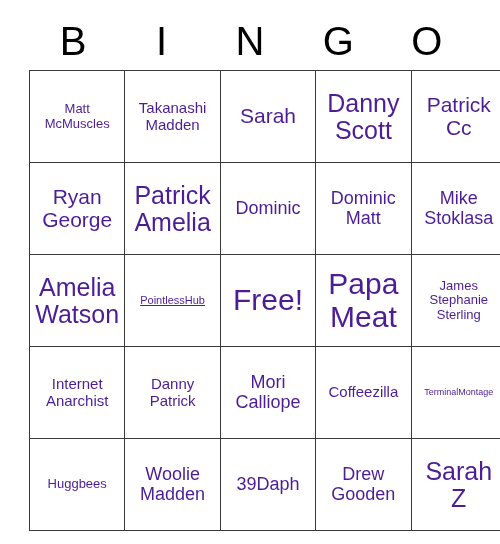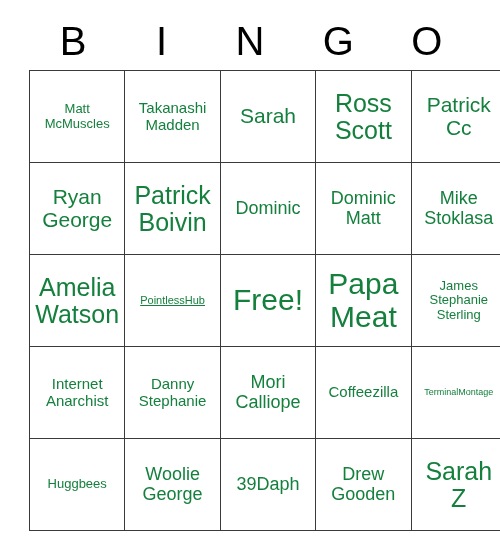--- a/index.html
+++ b/index.html
@@ -53,21 +53,21 @@
     height: 89px;
     padding: 1px 3px;
     text-align: center;
     vertical-align: middle;
     overflow: hidden;
   }
   .cell-text {
     display: block;
     line-height: 1.08;
     word-wrap: break-word;
-    color: #15803d;
+    color: #4c1d95;
   }
 
   
   .fs-xxl { font-size: 30px; }
   .fs-xl  { font-size: 25px; }
   .fs-lg  { font-size: 21px; }
   .fs-md  { font-size: 18px; }
   .fs-sm  { font-size: 15px; }
   .fs-xs  { font-size: 13px; }
   .fs-xxs { font-size: 11px; text-decoration: underline; }
@@ -92,32 +92,32 @@
         <td>
             <span class="cell-text fs-xs">Matt McMuscles</span>
           </td>
         <td>
             <span class="cell-text fs-sm">Takanashi Madden</span>
           </td>
         <td>
             <span class="cell-text fs-lg">Sarah</span>
           </td>
         <td>
-            <span class="cell-text fs-xl">Ross Scott</span>
+            <span class="cell-text fs-xl">Danny Scott</span>
           </td>
         <td>
             <span class="cell-text fs-lg">Patrick Cc</span>
           </td>
       </tr>
       <tr>
         <td>
             <span class="cell-text fs-lg">Ryan George</span>
           </td>
         <td>
-            <span class="cell-text fs-xl">Patrick Boivin</span>
+            <span class="cell-text fs-xl">Patrick Amelia</span>
           </td>
         <td>
             <span class="cell-text fs-md">Dominic</span>
           </td>
         <td>
             <span class="cell-text fs-md">Dominic Matt</span>
           </td>
         <td>
             <span class="cell-text fs-md">Mike Stoklasa</span>
           </td>
@@ -137,38 +137,38 @@
           </td>
         <td>
             <span class="cell-text fs-xs">James Stephanie Sterling</span>
           </td>
       </tr>
       <tr>
         <td>
             <span class="cell-text fs-sm">Internet Anarchist</span>
           </td>
         <td>
-            <span class="cell-text fs-sm">Danny Stephanie</span>
+            <span class="cell-text fs-sm">Danny Patrick</span>
           </td>
         <td>
             <span class="cell-text fs-md">Mori Calliope</span>
           </td>
         <td>
             <span class="cell-text fs-sm">Coffeezilla</span>
           </td>
         <td>
             <span class="cell-text fs-tiny">TerminalMontage</span>
           </td>
       </tr>
       <tr>
         <td>
             <span class="cell-text fs-xs">Huggbees</span>
           </td>
         <td>
-            <span class="cell-text fs-md">Woolie George</span>
+            <span class="cell-text fs-md">Woolie Madden</span>
           </td>
         <td>
             <span class="cell-text fs-md">39Daph</span>
           </td>
         <td>
             <span class="cell-text fs-md">Drew Gooden</span>
           </td>
         <td>
             <span class="cell-text fs-xl">Sarah Z</span>
           </td>

